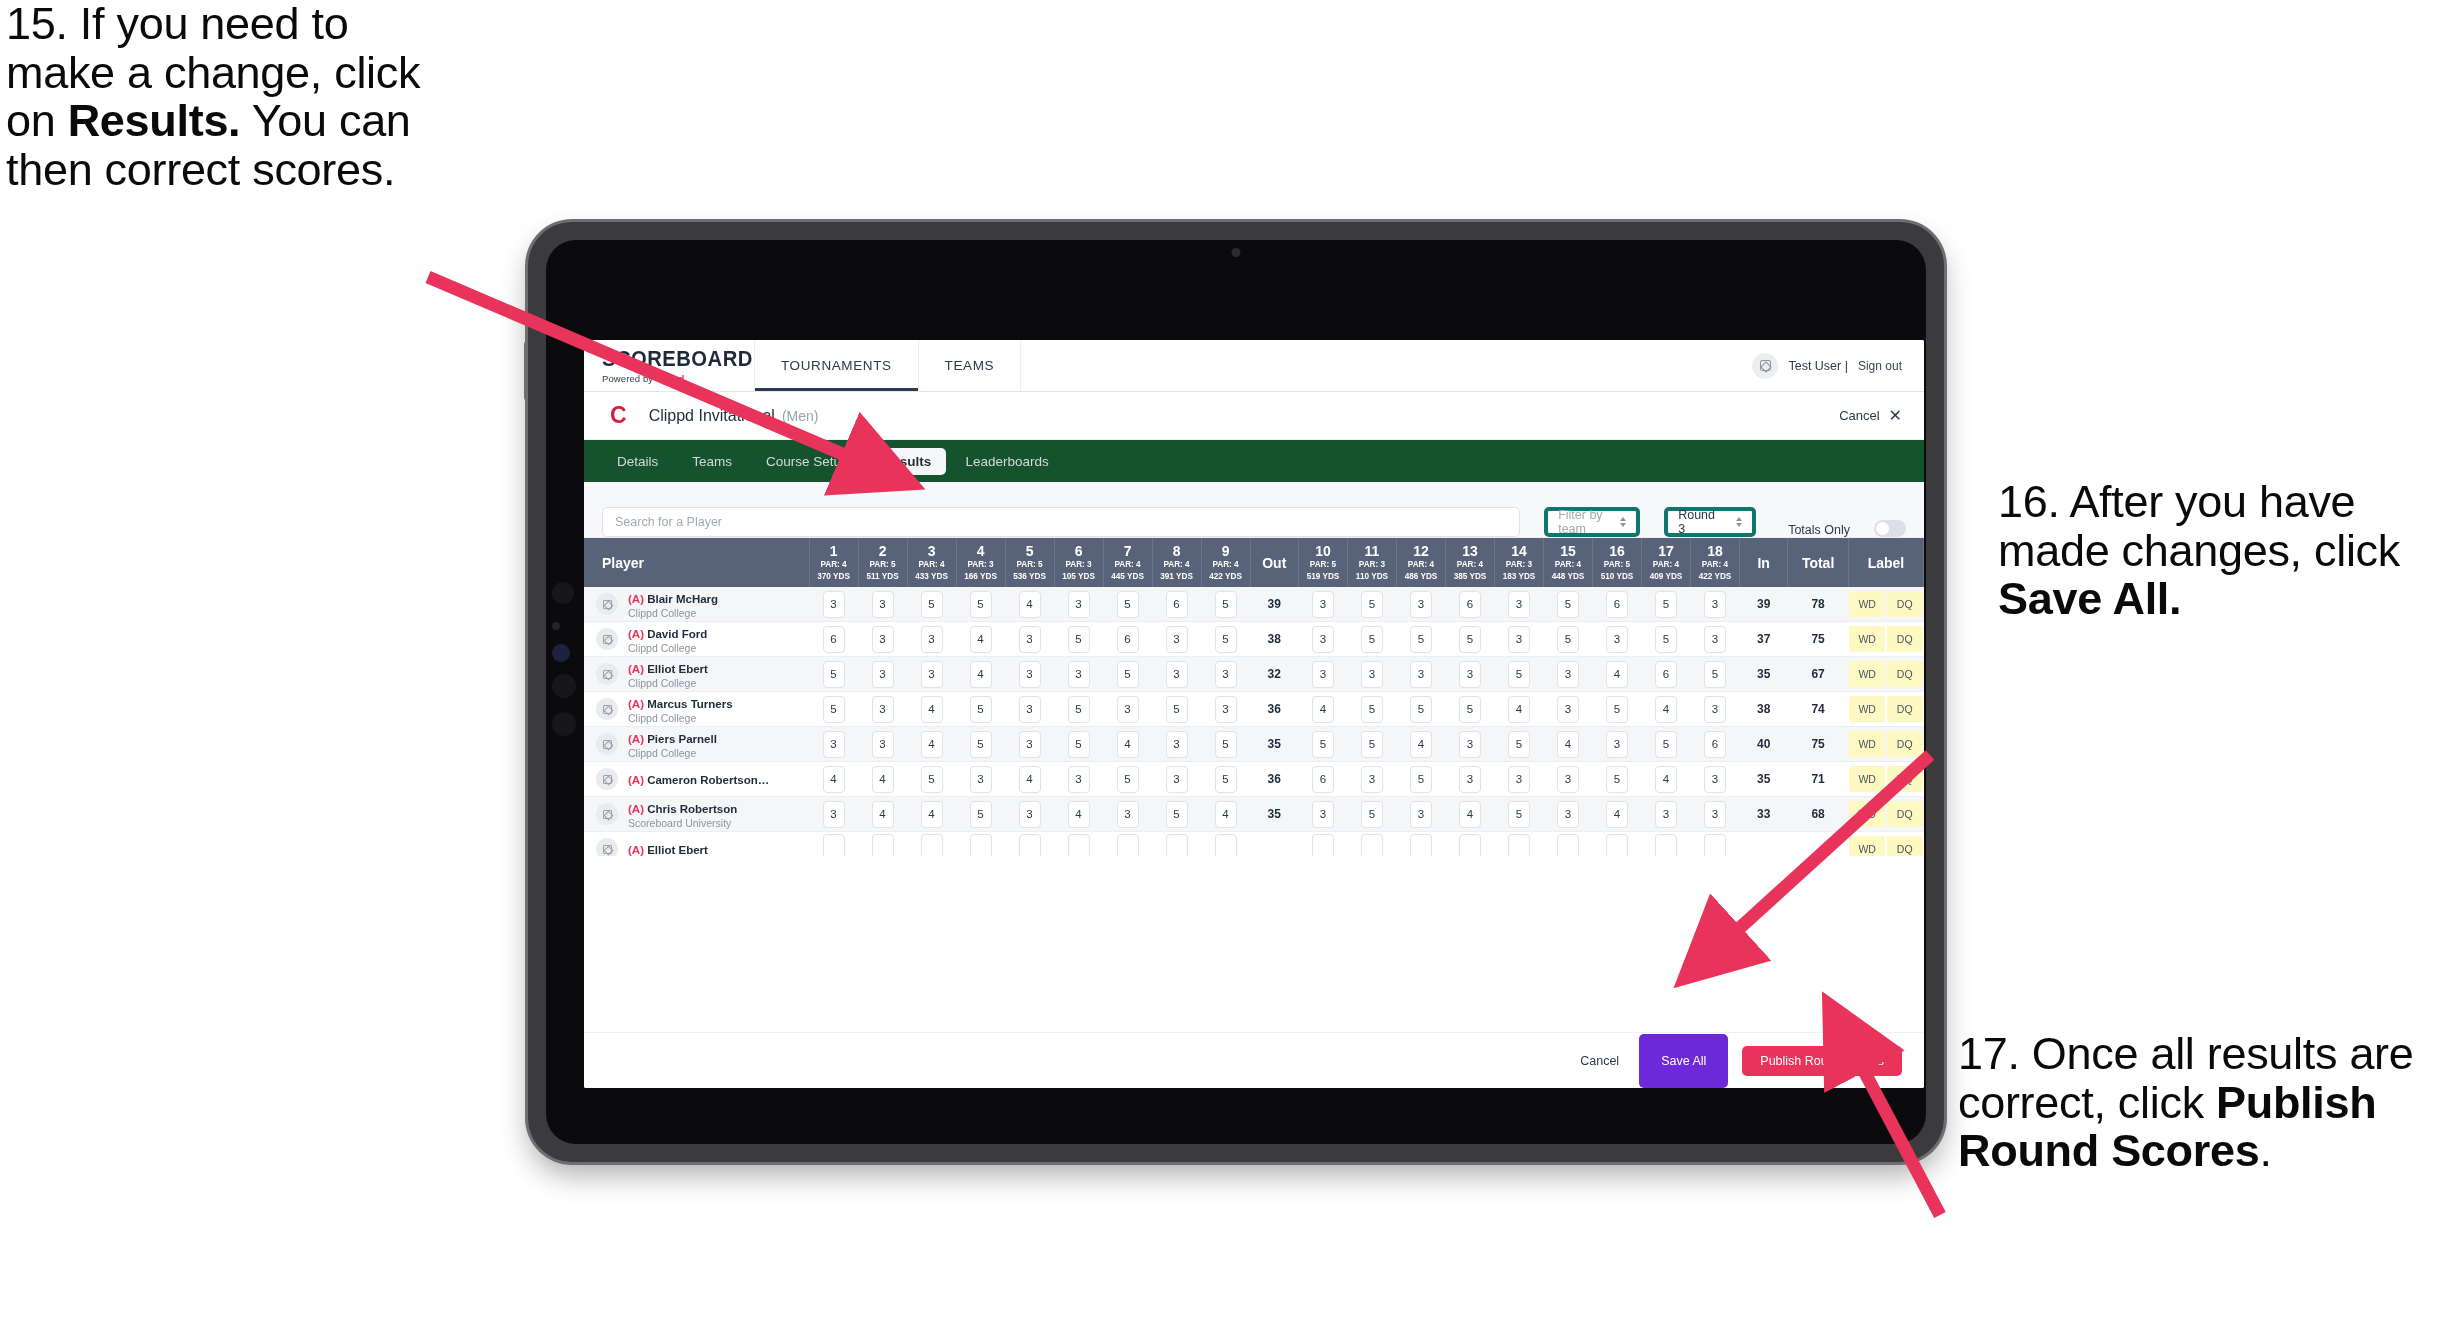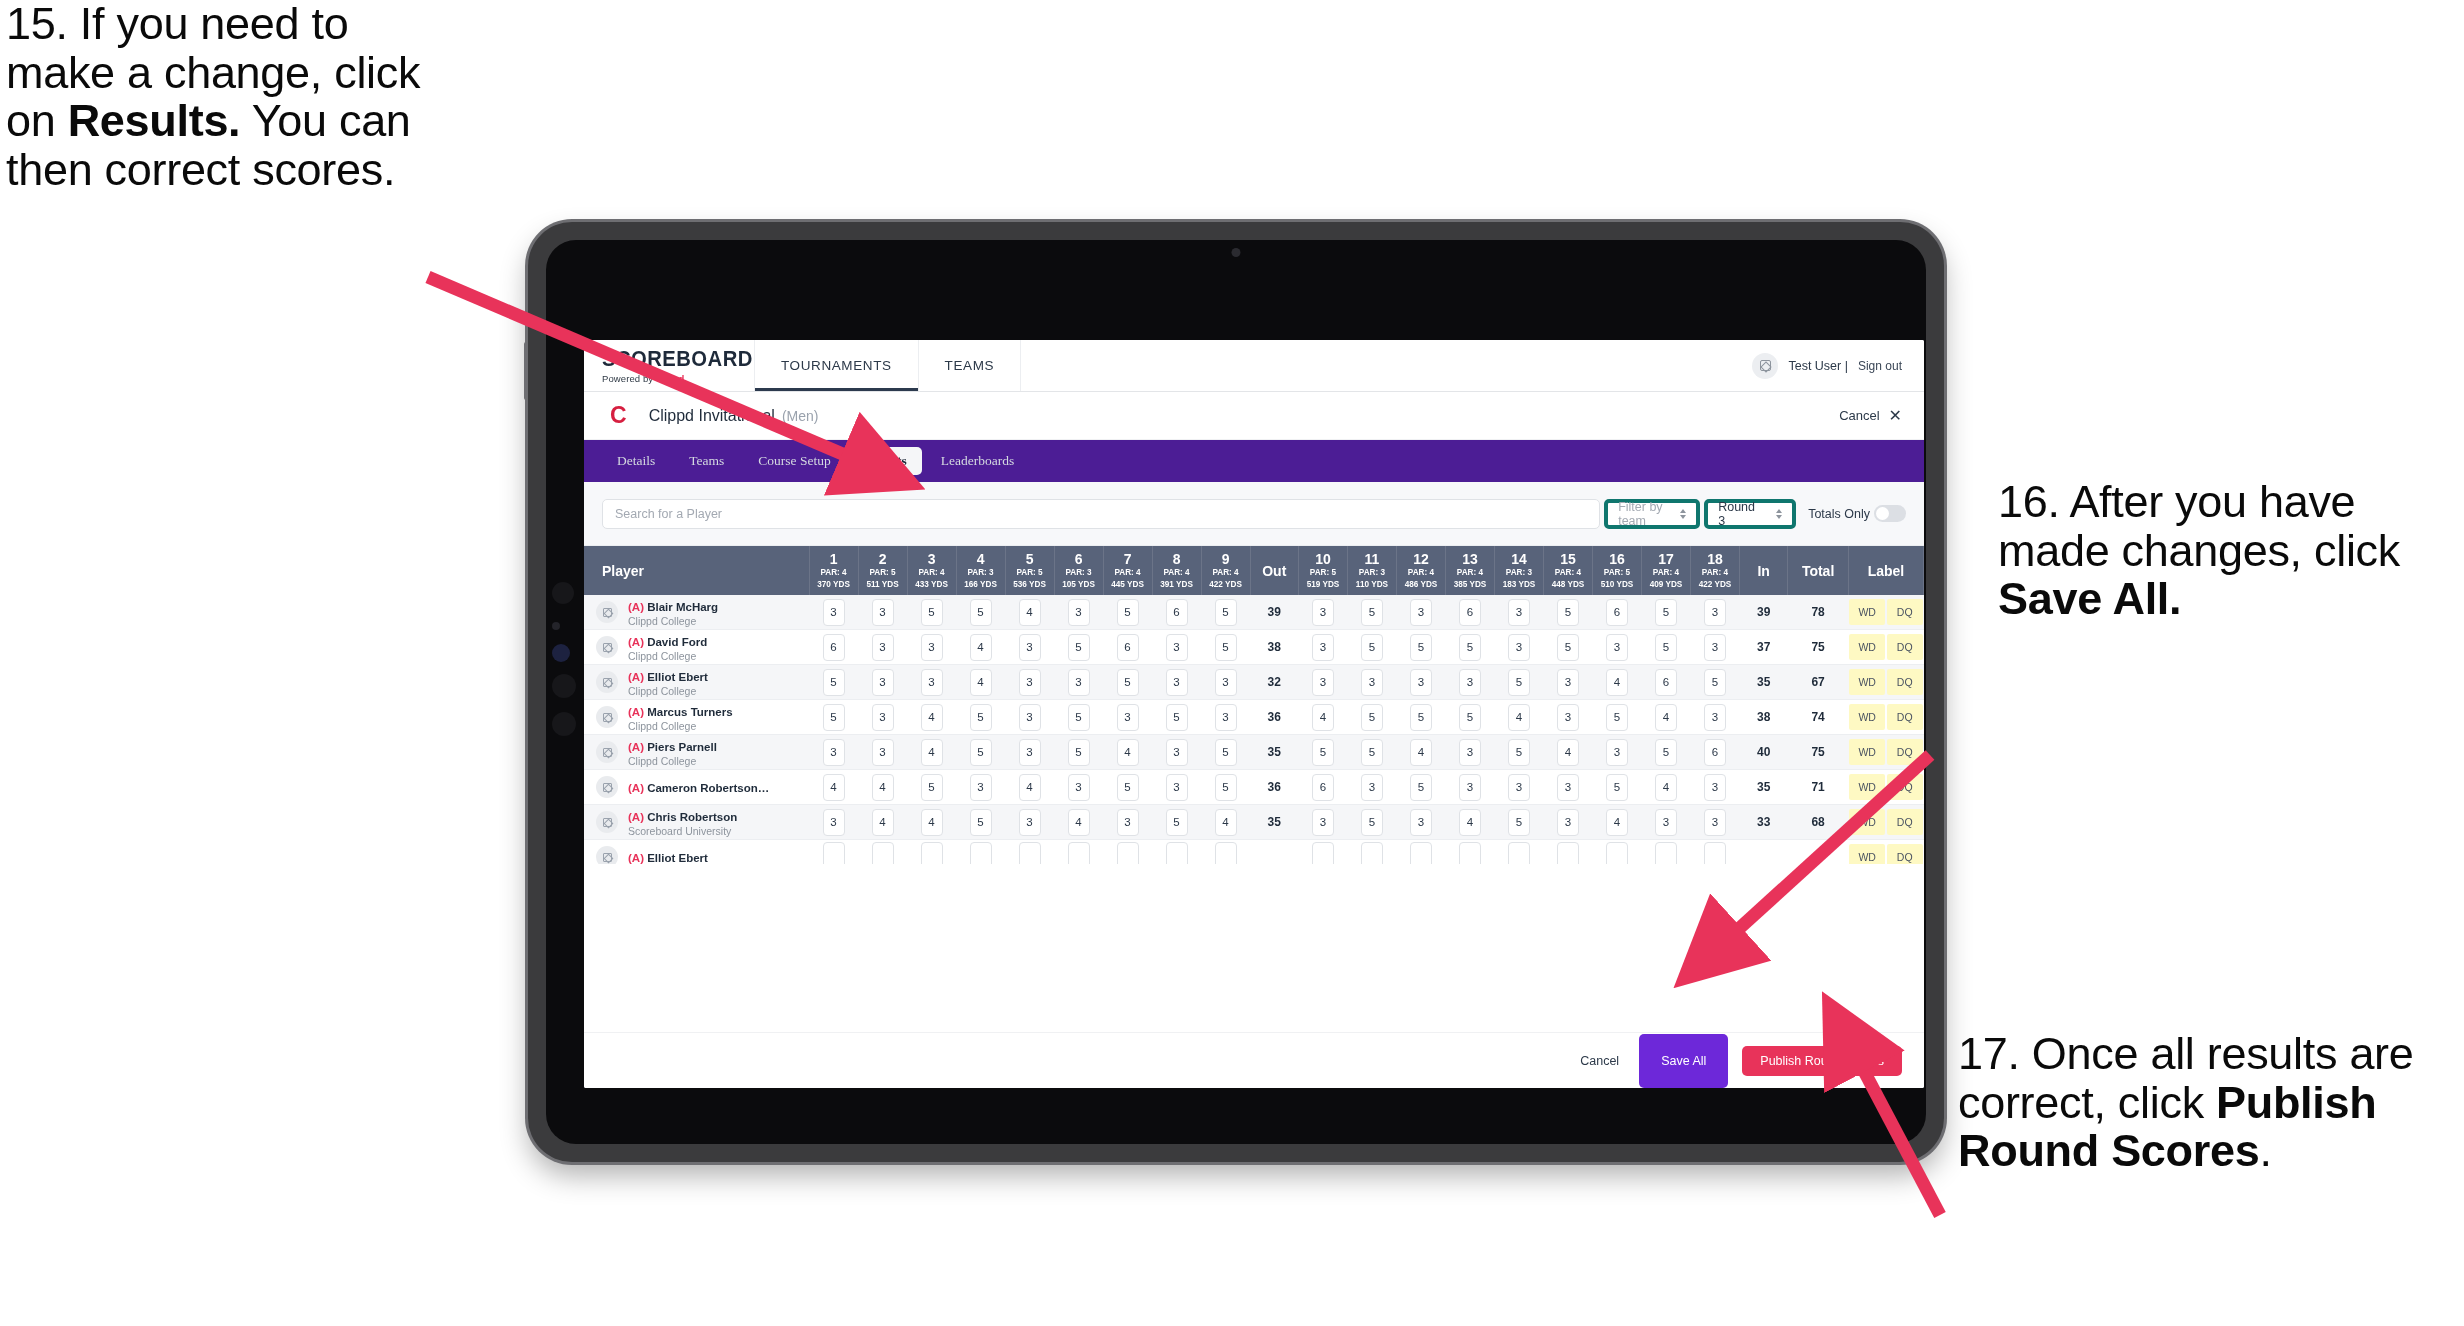--- a/index.html
+++ b/index.html
@@ -104,33 +104,33 @@
     padding: 0 22px 0 26px; border-bottom: 1px solid #f0f1f3;
   }
   #clippd-c { font-size: 23px; font-weight: 800; color: #d61f40; line-height: 1; font-family: "Liberation Sans", sans-serif; }
   #tourn-name { margin-left: 22px; font-size: 16px; color: #1f2b3a; }
   #tourn-gender { margin-left: 7px; font-size: 14px; color: #9aa2ad; }
   #tourn-cancel { margin-left: auto; display: flex; align-items: center; gap: 9px; font-size: 13px; color: #2c3949; cursor: pointer; }
   #tourn-cancel .xglyph { font-size: 16px; color: #2c3949; line-height: 1; }
 
   
   #tabbar {
-    height: 42px; background: #4c1d95; display: flex; align-items: center;
-    padding: 0 18px; gap: 4px; font-family: Liberation Serif, serif;
+    height: 42px; background: #14532d; display: flex; align-items: center;
+    padding: 0 18px; gap: 4px;
   }
   .tab {
     padding: 6px 15px; font-size: 13.5px; color: #d4d9e0;
     border-radius: 5px; cursor: pointer;
   }
   .tab.active { background: #f5f6f8; color: #1f2b3a; font-weight: 600; }
 
   
   #filterbar {
-    height: 64px; background: #f7f8fa; display: flex; align-items: center;
-    padding: 0 18px; gap: 4px; border-bottom: 1px solid #eceef1;
+    height: 56px; background: #f7f8fa; display: flex; align-items: flex-end;
+    padding: 0 18px; gap: 24px; border-bottom: 1px solid #eceef1;
   }
   #search-input {
     flex: 1; height: 30px; background: #fff;
     border: 1px solid #dfe2e6; border-radius: 5px;
     padding: 0 12px; font-size: 12.5px; color: #2c3949;
     font-family: "Liberation Sans", sans-serif;
   }
   #search-input::placeholder { color: #a3a9b2; }
   .select-box {
     height: 30px; background: #fff; border: 4px solid #0f766e; border-radius: 5px;

